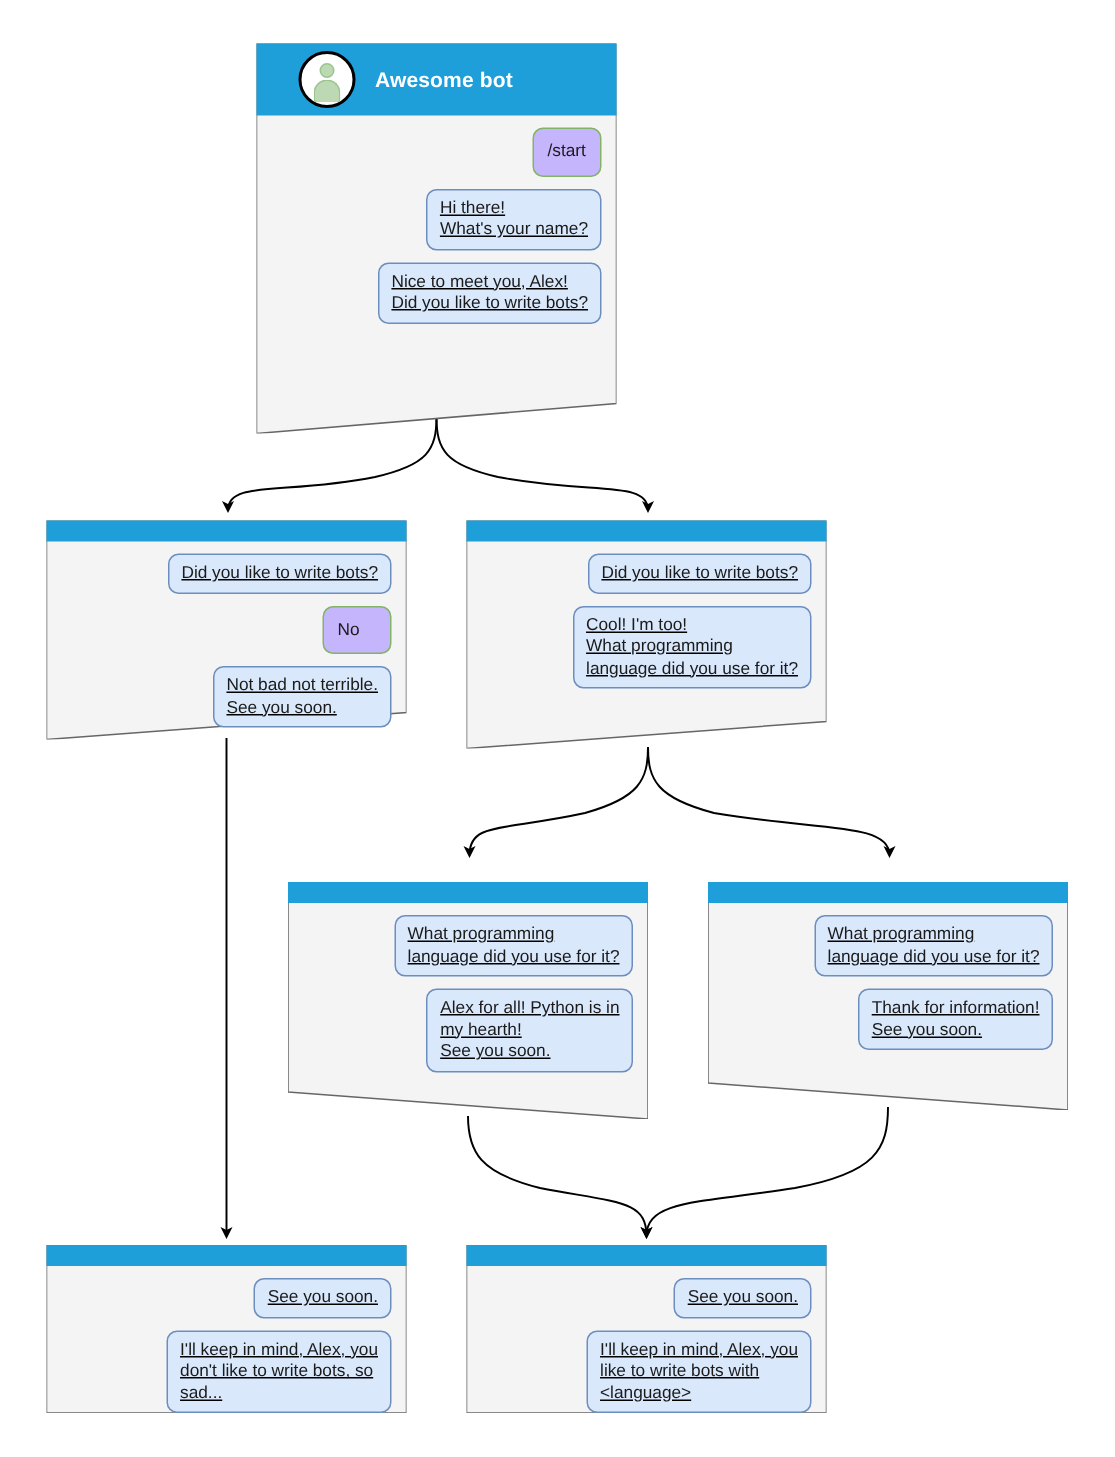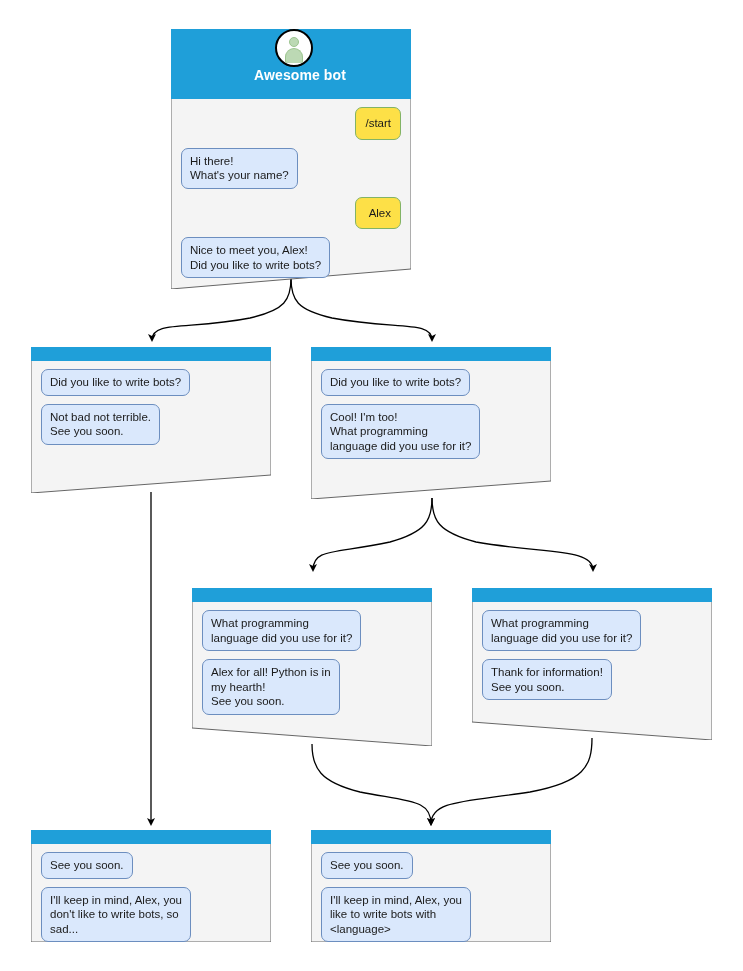--- a/index.html
+++ b/index.html
@@ -43,25 +43,24 @@
     width: 100%;
     box-sizing: border-box;
   }
   .node-header {
     background: #1f9fd9;
     height: 14px;
     box-sizing: border-box;
     position: relative;
   }
   .node-header.tall {
-    height: 70px;
+    height: 48px;
     display: flex;
     align-items: center;
-    padding-left: 5px;
-    flex-direction: column;
+    padding-left: 28px;
   }
   .bot-title {
     color: #ffffff;
     font-size: 14px;
     font-weight: bold;
     margin-left: 13px;
     letter-spacing: 0.1px;
   }
   .avatar {
     width: 38px;
@@ -100,41 +99,41 @@
   }
   .chat-body {
     position: relative;
     padding: 8px 10px 6px 10px;
     box-sizing: border-box;
   }
   .msg-row {
     display: flex;
     margin-bottom: 8px;
   }
-  .msg-row.left  { justify-content: flex-start; }
+  .msg-row.left  { justify-content: flex-end; text-decoration: underline; }
   .msg-row.right { justify-content: flex-end; }
   .bubble {
     font-size: 11.5px;
     line-height: 14.5px;
     color: #1a1a1a;
     padding: 5px 8px;
     border-radius: 7px;
     box-sizing: border-box;
     white-space: pre-line;
     max-width: 79%;
   }
   .bubble.bot {
     background: #dae8fc;
     border: 1px solid #6c8ebf;
   }
   .bubble.user {
-    background: #fde047;
+    background: #c4b5fd;
     border: 1px solid #82b366;
     min-width: 46px;
-    text-align: right;
+    text-align: left;
     padding: 8px 9px;
   }
 </style>
 </head>
 <body>
 
 <div id="canvas">
 
   <svg class="edges" viewBox="0 0 743 971" width="743" height="971">
     <defs>
@@ -168,41 +167,41 @@
         <div class="bot-title">Awesome bot</div>
       </div>
       <div class="chat-body">
         <div class="msg-row right">
           <div class="bubble user">/start</div>
         </div>
         <div class="msg-row left">
           <div class="bubble bot">Hi there!
 What's your name?</div>
         </div>
-        <div class="msg-row right">
-          <div class="bubble user">Alex</div>
-        </div>
         <div class="msg-row left">
           <div class="bubble bot">Nice to meet you, Alex!
 Did you like to write bots?</div>
         </div>
       </div>
     </div>
   </div>
 
   <div class="node" style="left:31px; top:347px; width:240px; height:146px;">
     <svg class="node-shape" viewBox="0 0 240 146" preserveAspectRatio="none">
       <polygon points="0,0 240,0 240,128 0,146" fill="#f4f4f4" stroke="#666666" stroke-width="1"></polygon>
     </svg>
     <div class="node-inner">
       <div class="node-header"></div>
       <div class="chat-body">
         <div class="msg-row left">
           <div class="bubble bot">Did you like to write bots?</div>
         </div>
+        <div class="msg-row right">
+          <div class="bubble user">No</div>
+        </div>
         <div class="msg-row left">
           <div class="bubble bot">Not bad not terrible.
 See you soon.</div>
         </div>
       </div>
     </div>
   </div>
 
   <div class="node" style="left:311px; top:347px; width:240px; height:152px;">
     <svg class="node-shape" viewBox="0 0 240 152" preserveAspectRatio="none">

